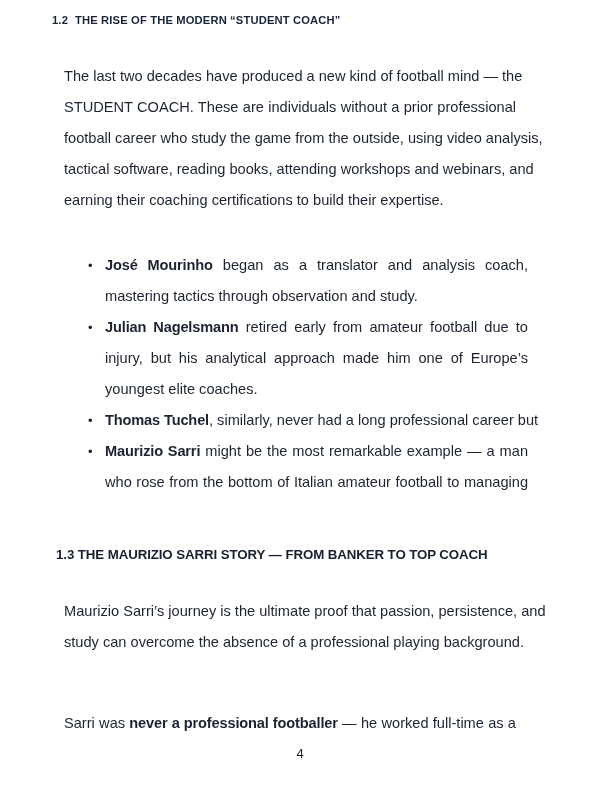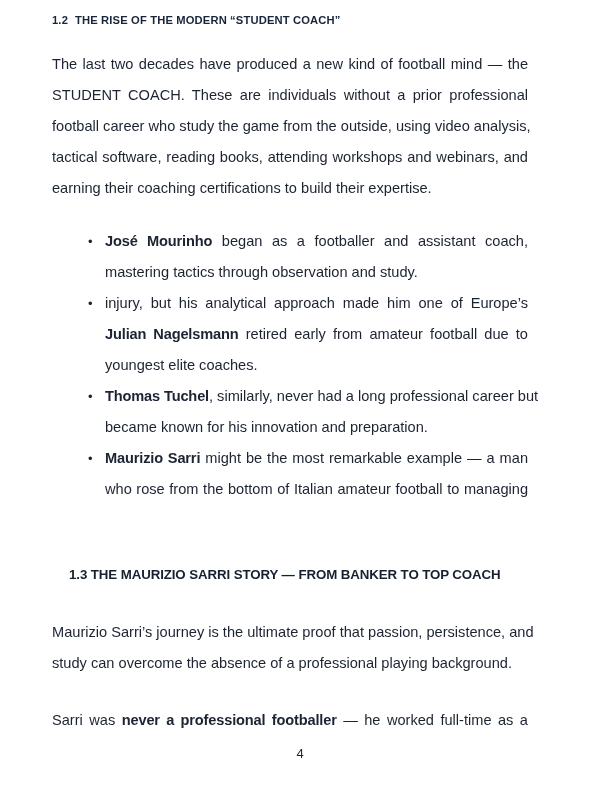--- a/index.html
+++ b/index.html
@@ -43,32 +43,32 @@
     line-height: 16px;
     white-space: nowrap;
   }
   .heading-1-2 .num { margin-right: 7px; }
 
   .heading-1-3 {
     font-size: 13.3px;
     font-weight: bold;
     letter-spacing: -0.1px;
     color: #16202f;
-    margin: 17px;
+    margin: 4px;
     line-height: 18px;
     white-space: nowrap;
   }
 
   
   .para {
     font-size: 14.6px;
     line-height: 31px;
     text-align: justify;
     text-justify: inter-word;
-    margin: 0;
+    margin: 12px;
     color: #1c2331;
     hyphens: none;
   }
 
   
   .jline {
     display: block;
     text-align: justify;
     text-align-last: justify;
     line-height: 31px;
@@ -147,39 +147,38 @@
       <span class="jline final">earning their coaching certifications to build their expertise.</span>
     </div>
 
     <div class="sp-after-p1"></div>
 
     <ul class="bullets">
 
       <li class="bullet-item">
         <span class="bullet-marker">•</span>
         <span class="bullet-body">
-          <span class="jline"><b class="bold">José Mourinho</b><span> began as a footballer and assistant coach,</span></span>
+          <span class="jline"><b class="bold">José Mourinho</b><span> began as a translator and analysis coach,</span></span>
           <span class="jline final">mastering tactics through observation and study.</span>
         </span>
       </li>
 
       <li class="bullet-item">
         <span class="bullet-marker">•</span>
         <span class="bullet-body">
+          <span class="jline"><b class="bold">Julian Nagelsmann</b><span> retired early from amateur football due to</span></span>
           <span class="jline">injury, but his analytical approach made him one of Europe’s</span>
-          <span class="jline"><b class="bold">Julian Nagelsmann</b><span> retired early from amateur football due to</span></span>
           <span class="jline final">youngest elite coaches.</span>
         </span>
       </li>
 
       <li class="bullet-item">
         <span class="bullet-marker">•</span>
         <span class="bullet-body">
           <span class="jline"><b class="bold">Thomas Tuchel</b><span>, similarly, never had a long professional career but</span></span>
-          <span class="jline final">became known for his innovation and preparation.</span>
         </span>
       </li>
 
       <li class="bullet-item">
         <span class="bullet-marker">•</span>
         <span class="bullet-body">
           <span class="jline"><b class="bold">Maurizio Sarri</b><span> might be the most remarkable example — a man</span></span>
           <span class="jline">who rose from the bottom of Italian amateur football to managing</span>
         </span>
       </li>

